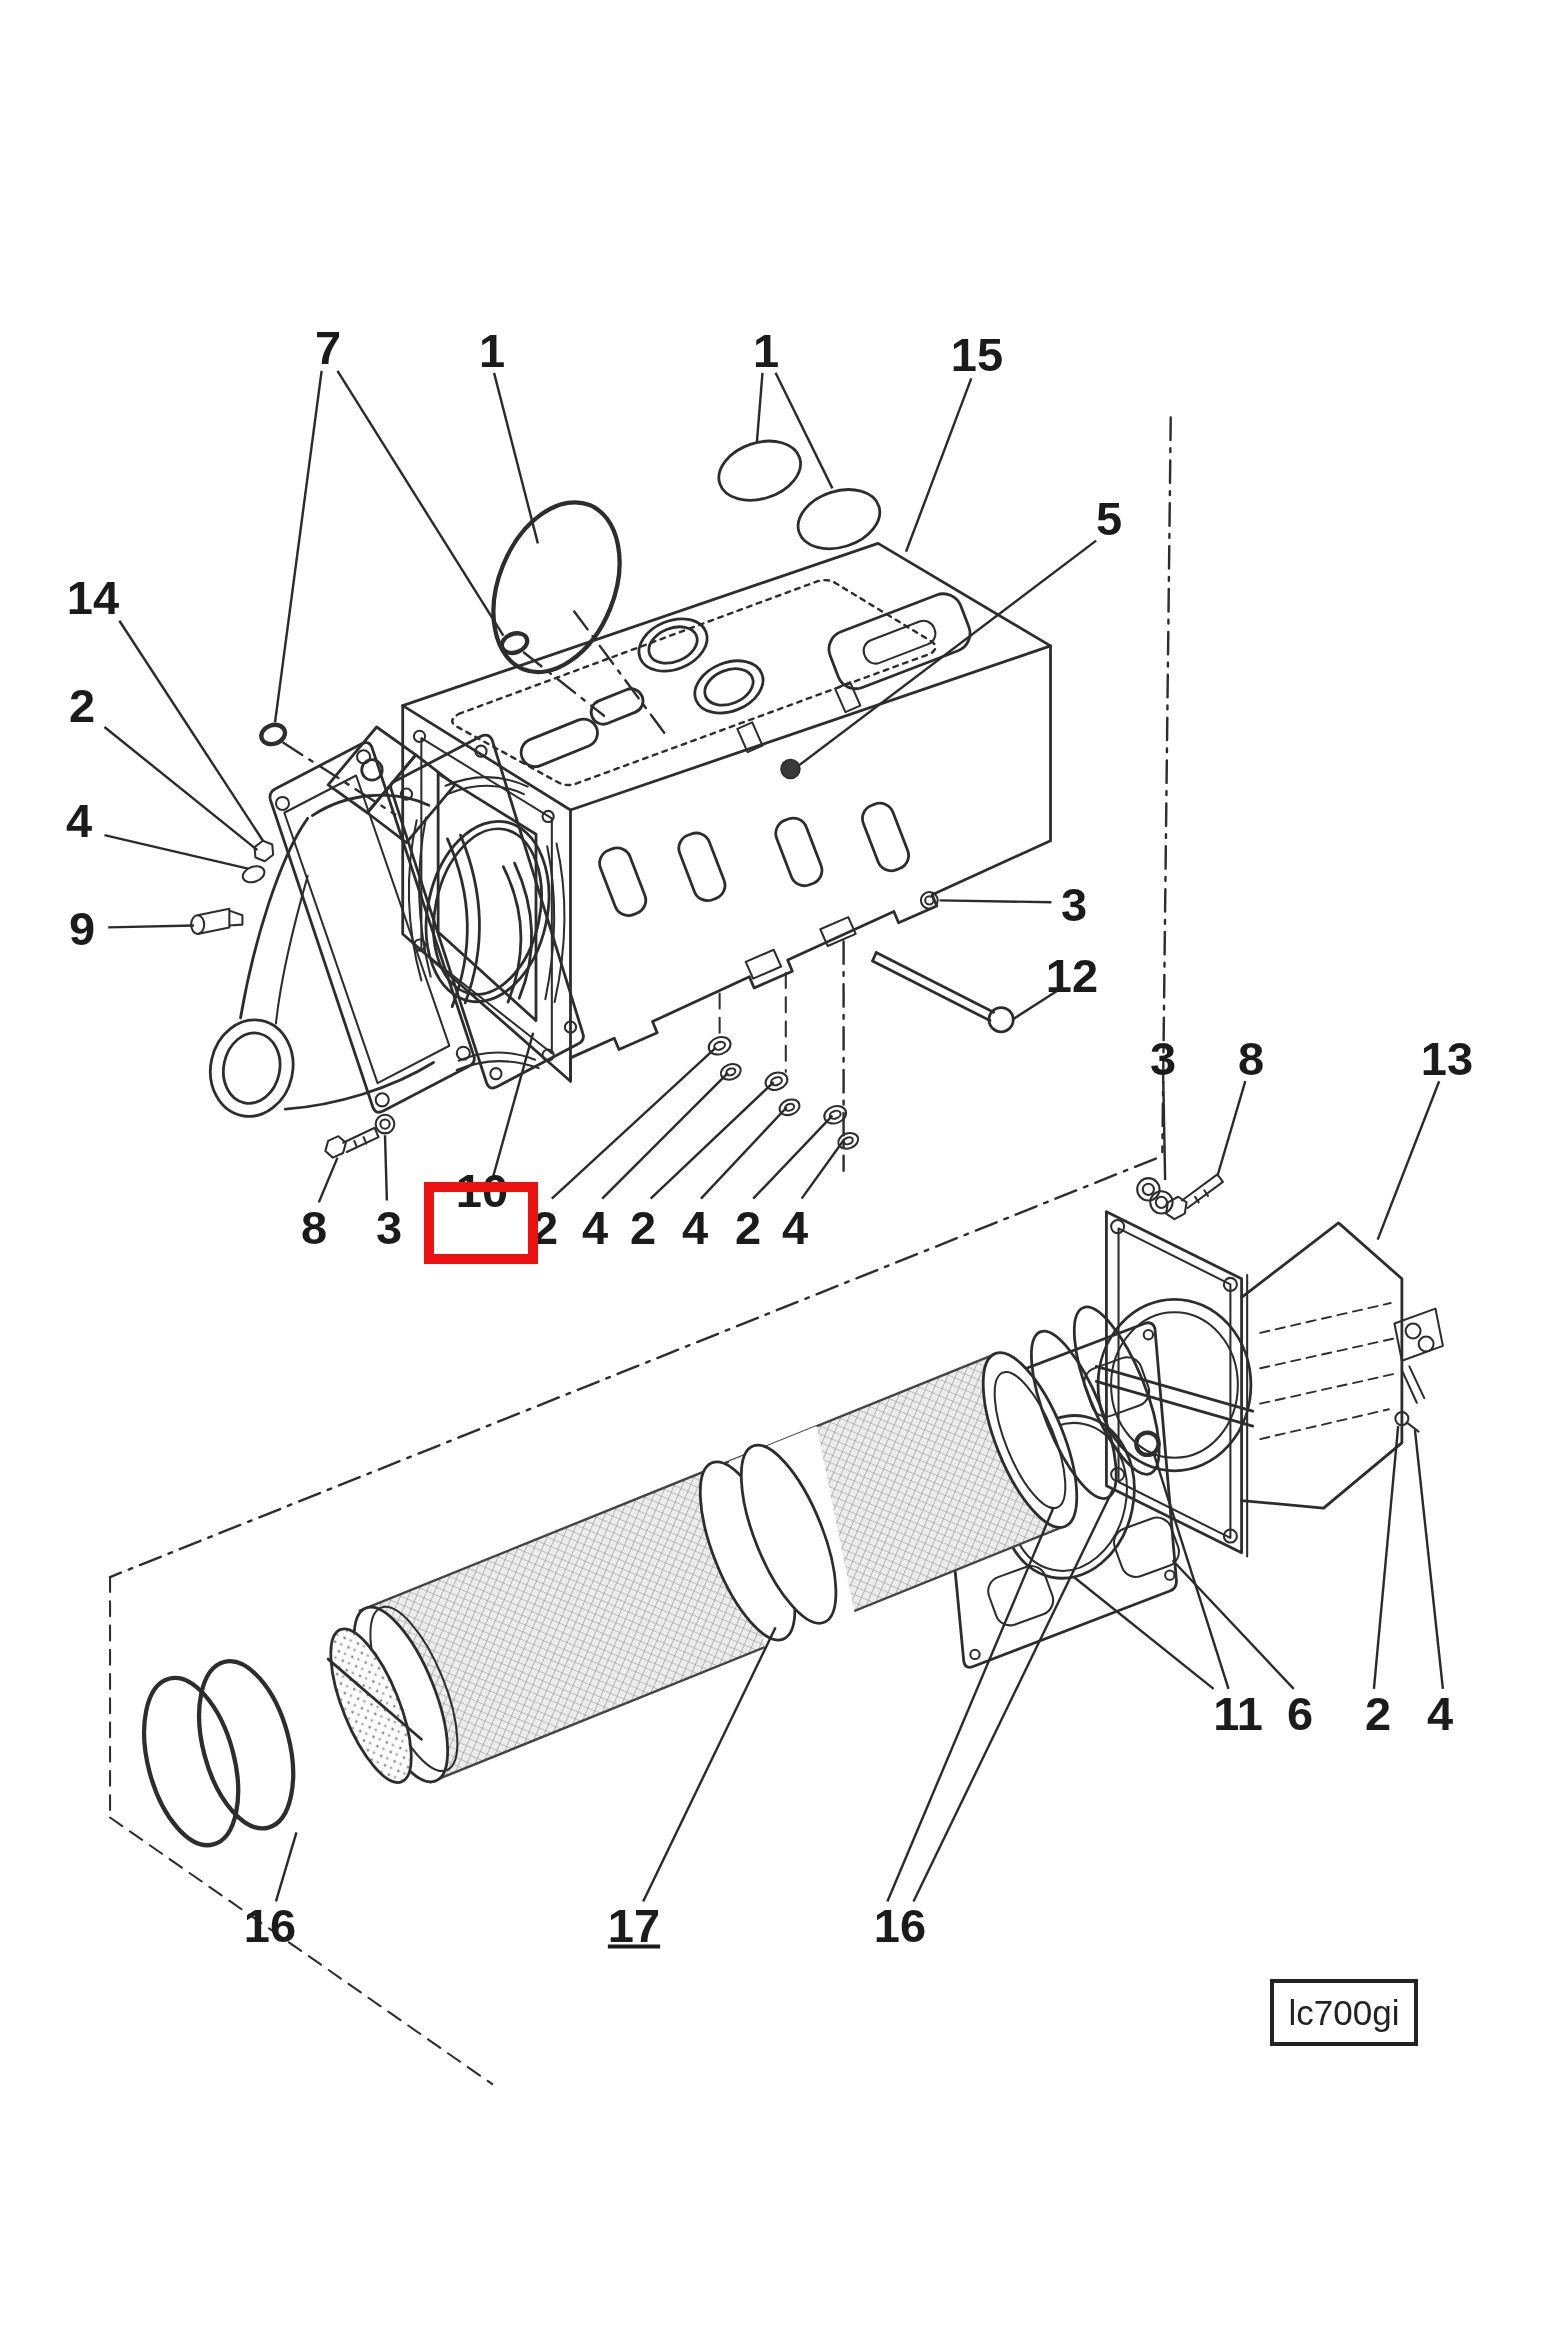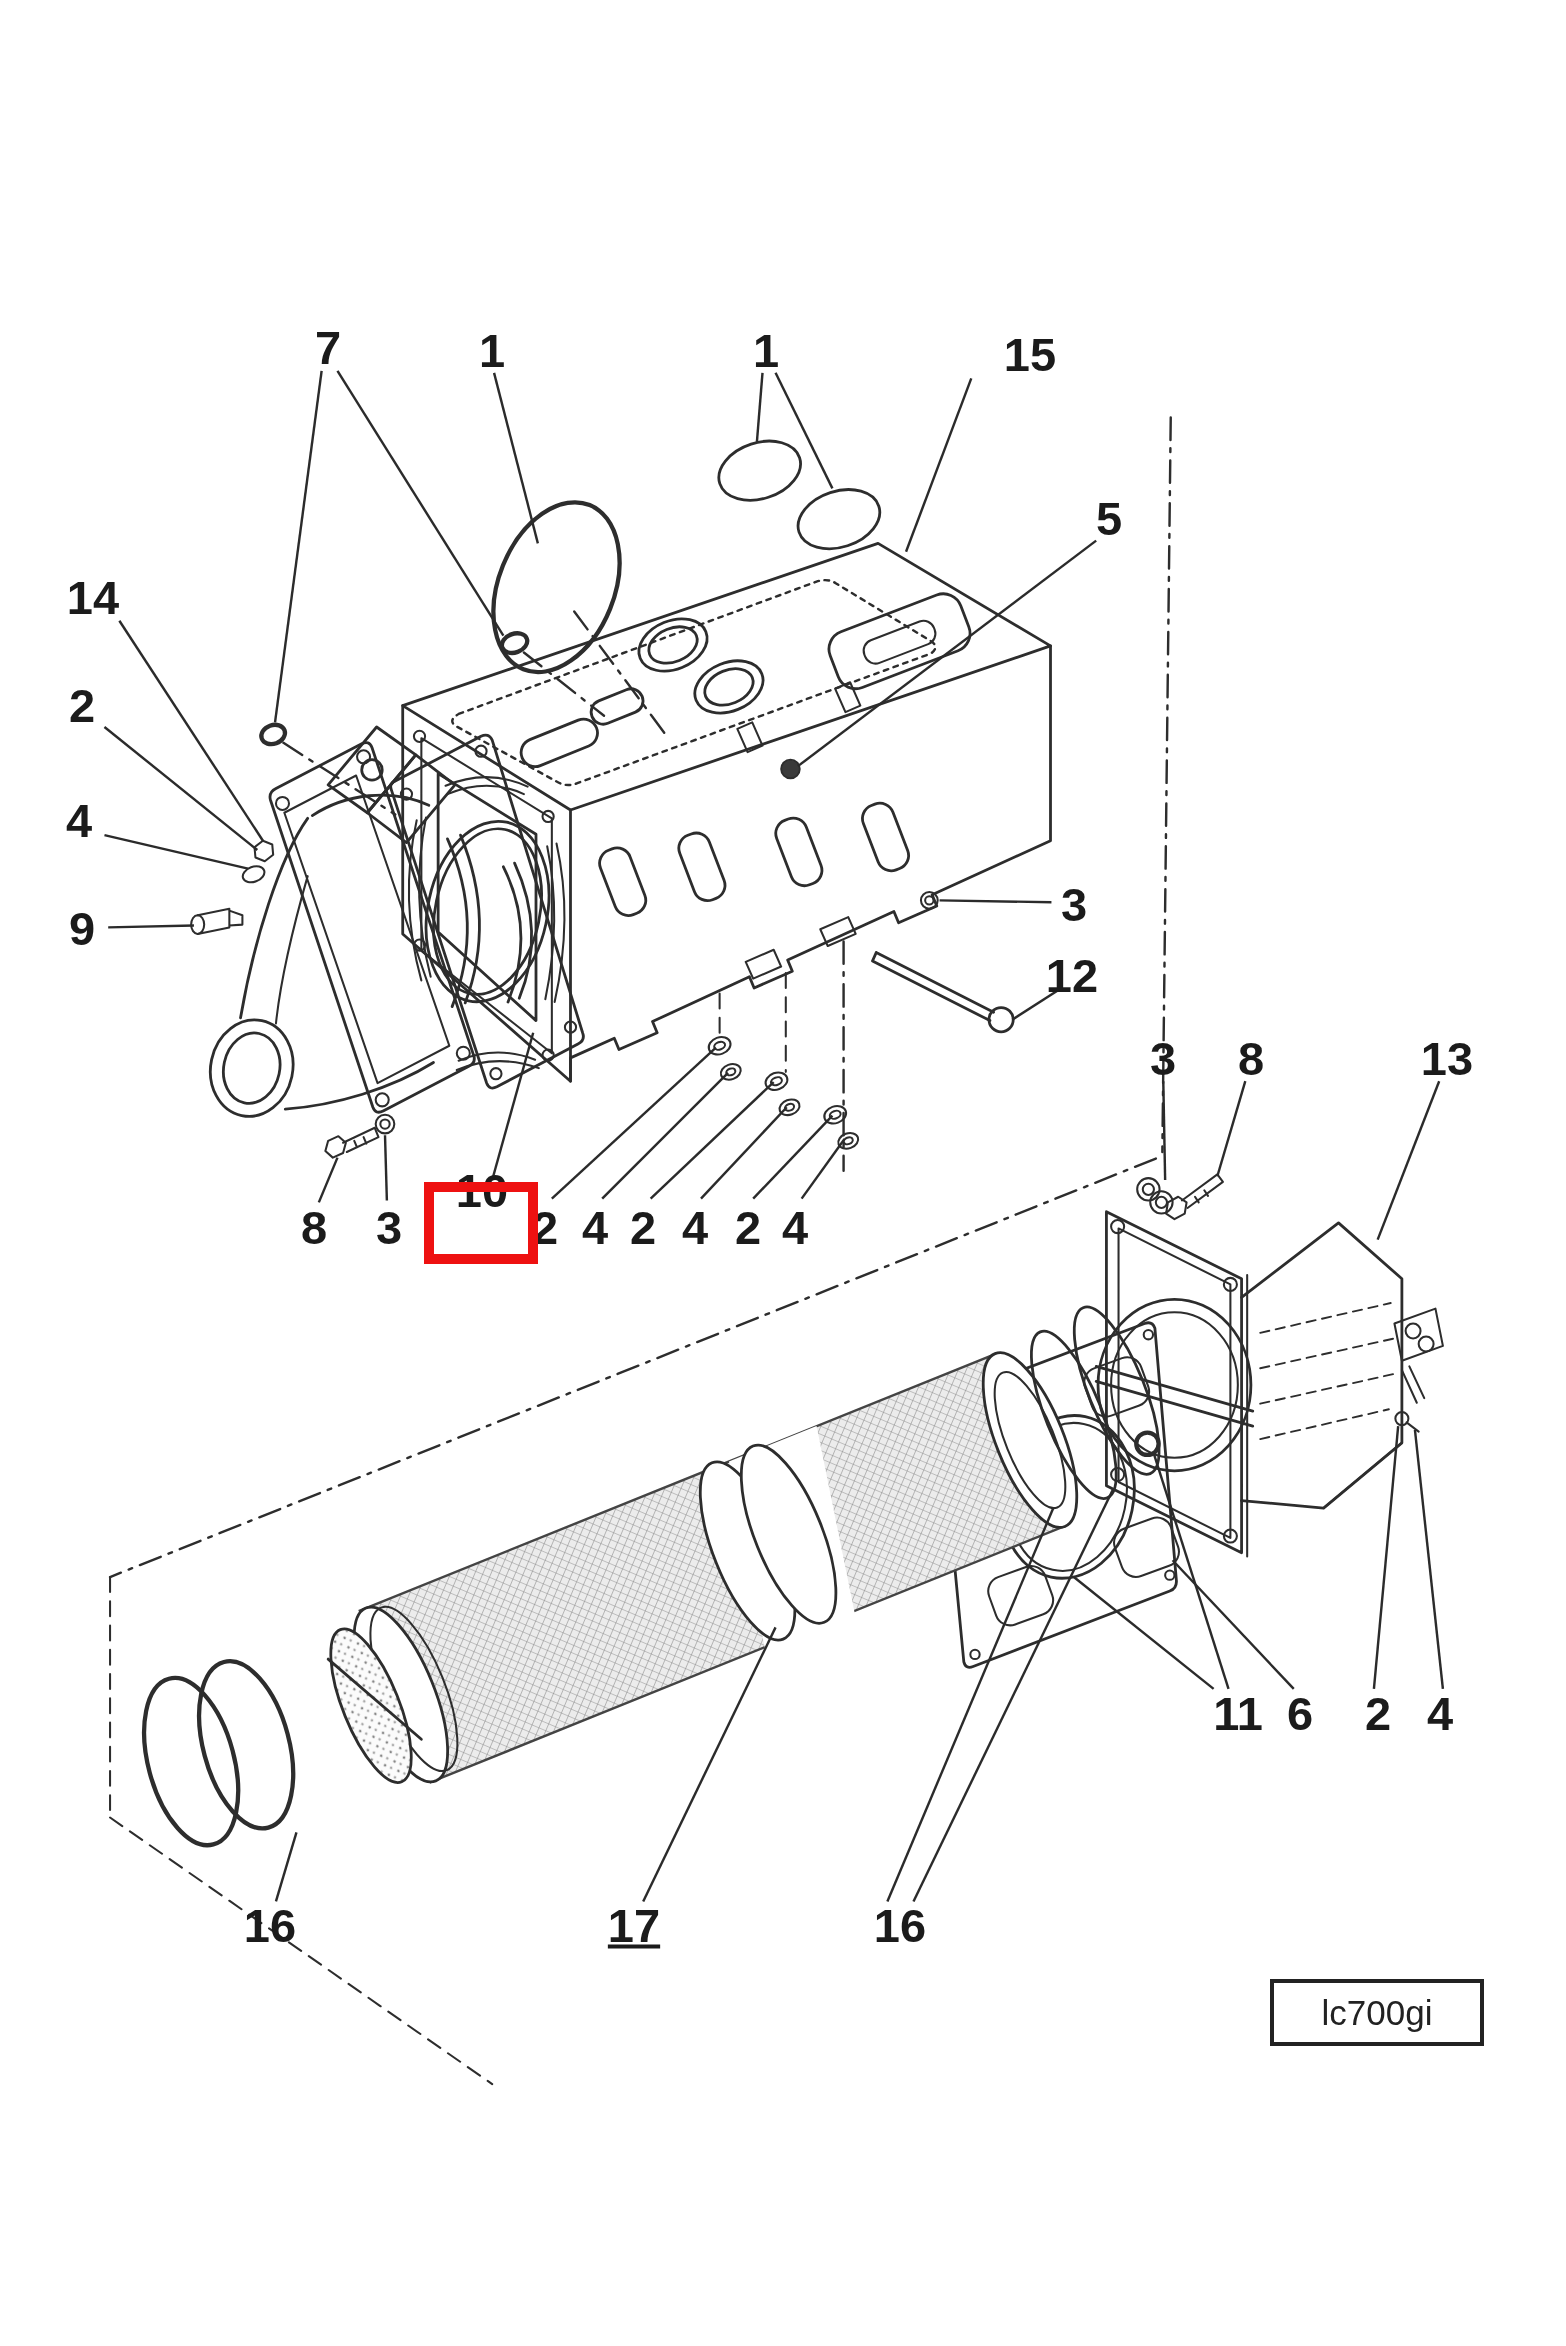--- a/index.html
+++ b/index.html
@@ -14,21 +14,21 @@
   .dash{stroke-dasharray:16 10;}
   .dashdot{stroke-dasharray:24 9 4 9;stroke-width:2.6;}
   .hatch{stroke-dasharray:10 7;stroke-width:2;}
   .leader{stroke:#2b2b2b;stroke-width:2.6;fill:none;}
   .panel{stroke-dasharray:5 6;stroke-width:2.6;}
   
   #label-layer{position:absolute;left:0;top:0;width:100%;height:100%;}
   .callout{position:absolute;transform:translate(-50%,-50%);font-size:47px;font-weight:700;
            color:#1b1b1b;white-space:nowrap;line-height:1;}
   #highlight-box{position:absolute;box-sizing:border-box;border:10.3px solid #ee1111;background:transparent;}
-  #code-box{position:absolute;left:1270px;top:1979px;width:214px;height:67px;box-sizing:border-box;
+  #code-box{position:absolute;left:1270px;top:1979px;width:148px;height:67px;box-sizing:border-box;
             border:4.7px solid #222;display:flex;align-items:center;justify-content:center;
             font-size:35px;color:#222;background:#fff;}
 </style>
 </head>
 <body>
 
 <div id="page">
 
 <svg id="art" width="1566" height="2346" viewBox="0 0 1680 2517" xmlns="http://www.w3.org/2000/svg">
   <defs>
@@ -279,21 +279,21 @@
         <line x1="690" y1="2040" x2="832" y2="1746" class="leader"></line>
         <line x1="952" y1="2040" x2="1130" y2="1618" class="leader"></line>
         <line x1="980" y1="2040" x2="1194" y2="1598" class="leader"></line>
       </g>
 </svg>
 
 <div id="label-layer">
       <div class="callout" style="left: 328px; top: 347px;">7</div>
       <div class="callout" style="left: 492px; top: 350px;">1</div>
       <div class="callout" style="left: 766px; top: 350px;">1</div>
-      <div class="callout" style="left: 1030px; top: 354px;">15</div>
+      <div class="callout" style="left: 977px; top: 354px;">15</div>
       <div class="callout" style="left: 1109px; top: 518px;">5</div>
       <div class="callout" style="left: 93px; top: 597px;">14</div>
       <div class="callout" style="left: 82px; top: 705px;">2</div>
       <div class="callout" style="left: 79px; top: 820px;">4</div>
       <div class="callout" style="left: 82px; top: 928px;">9</div>
       <div class="callout" style="left: 314px; top: 1227px;">8</div>
       <div class="callout" style="left: 389px; top: 1227px;">3</div>
       <div class="callout" style="left: 482px; top: 1190px;">10</div>
       <div class="callout" style="left: 545px; top: 1227px;">2</div>
       <div class="callout" style="left: 595px; top: 1227px;">4</div>

